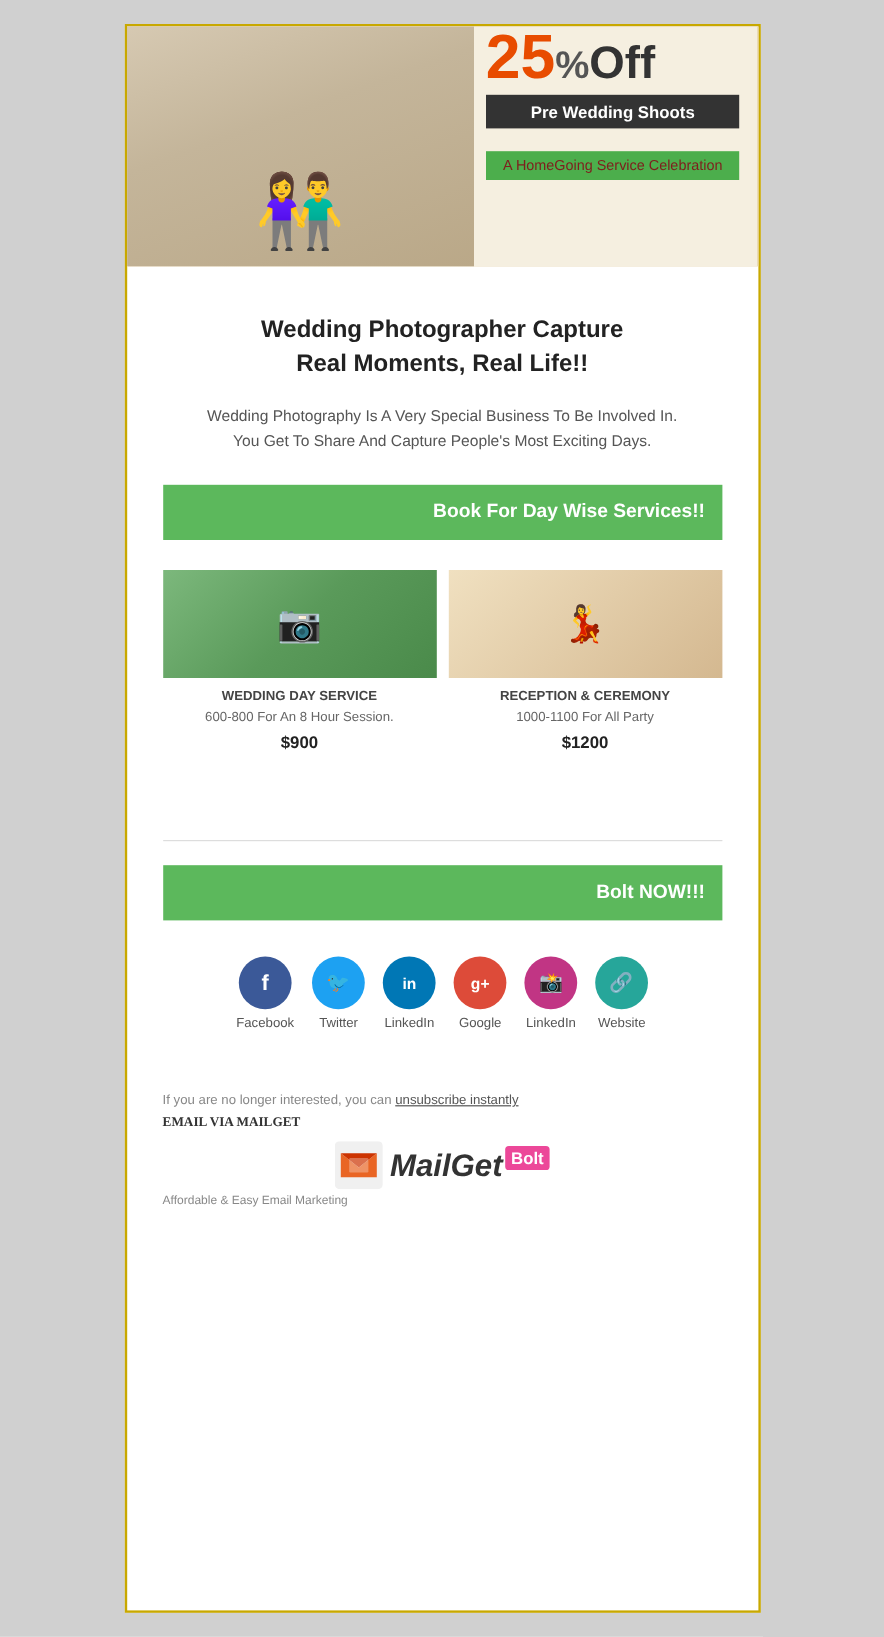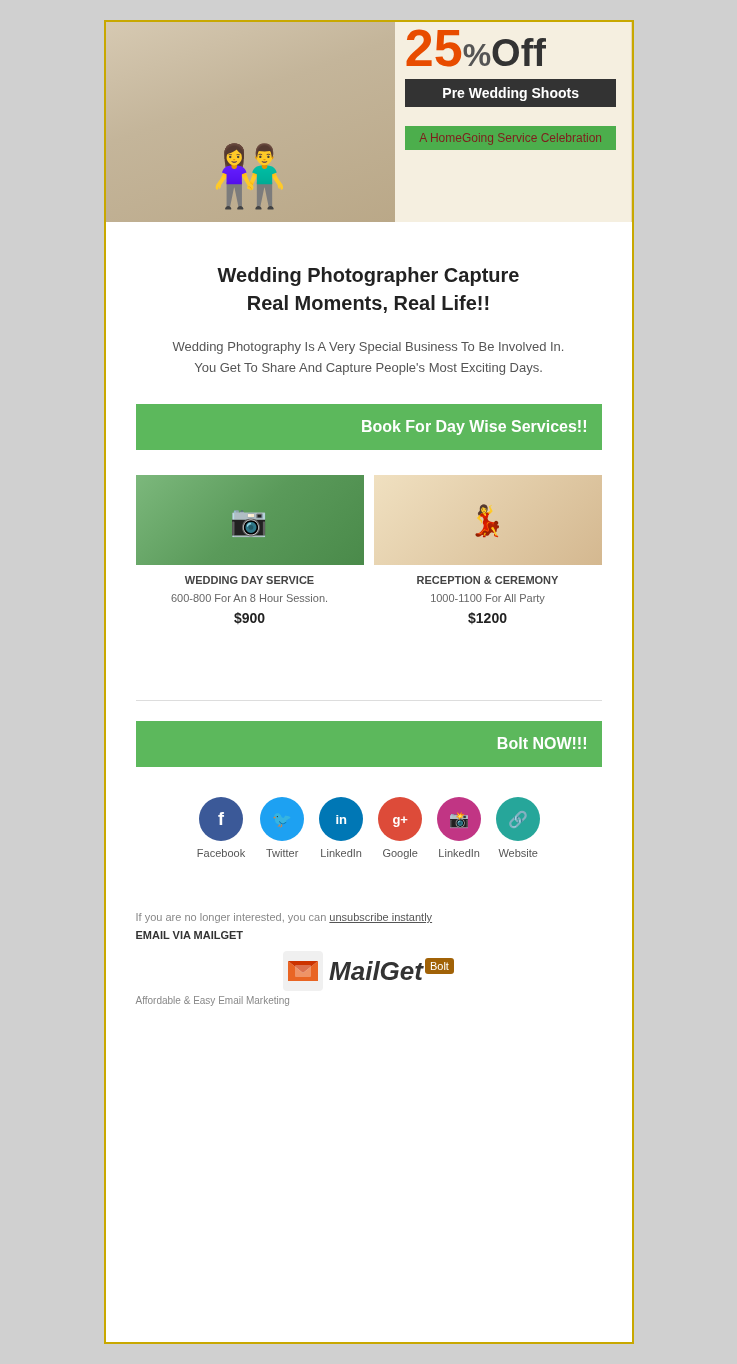--- a/index.html
+++ b/index.html
@@ -229,46 +229,47 @@
       margin-bottom: 6px;
     }
     .unsub-text a {
       color: #555;
     }
     .via-text {
       font-size: 11px;
       font-weight: bold;
       color: #333;
       margin-bottom: 10px;
+      font-family: Liberation Serif, serif;
     }
     .mailget-logo {
       display: flex;
       align-items: center;
       justify-content: center;
       gap: 6px;
       margin-bottom: 4px;
     }
     .mailget-icon {
       width: 40px;
       height: 40px;
     }
     .mailget-name {
       font-size: 26px;
       font-weight: bold;
       color: #333;
       font-style: italic;
     }
     .mailget-bolt {
-      background: #a16207;
+      background: #ec4899;
       color: #fff;
-      font-size: 11px;
+      font-size: 14px;
       padding: 2px 5px;
       border-radius: 3px;
       font-style: normal;
-      font-weight: normal;
+      font-weight: bold;
       vertical-align: super;
       margin-left: 2px;
     }
     .mailget-tagline {
       font-size: 10px;
       color: #888;
     }
 
     
     .photo-couple {

